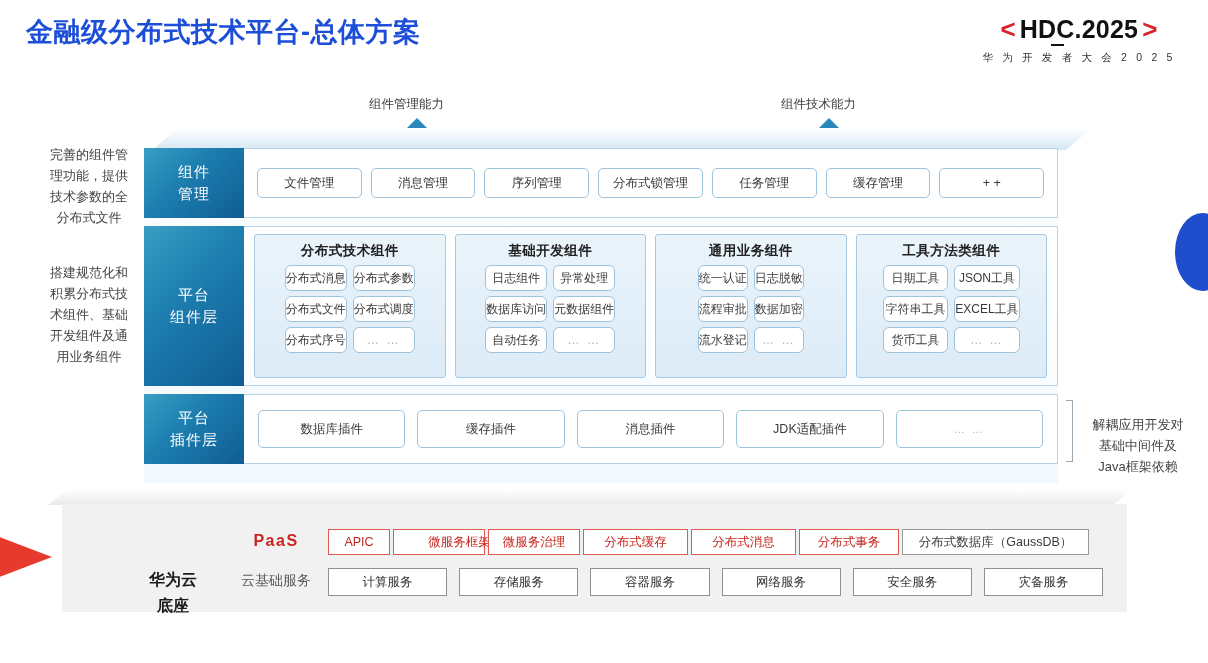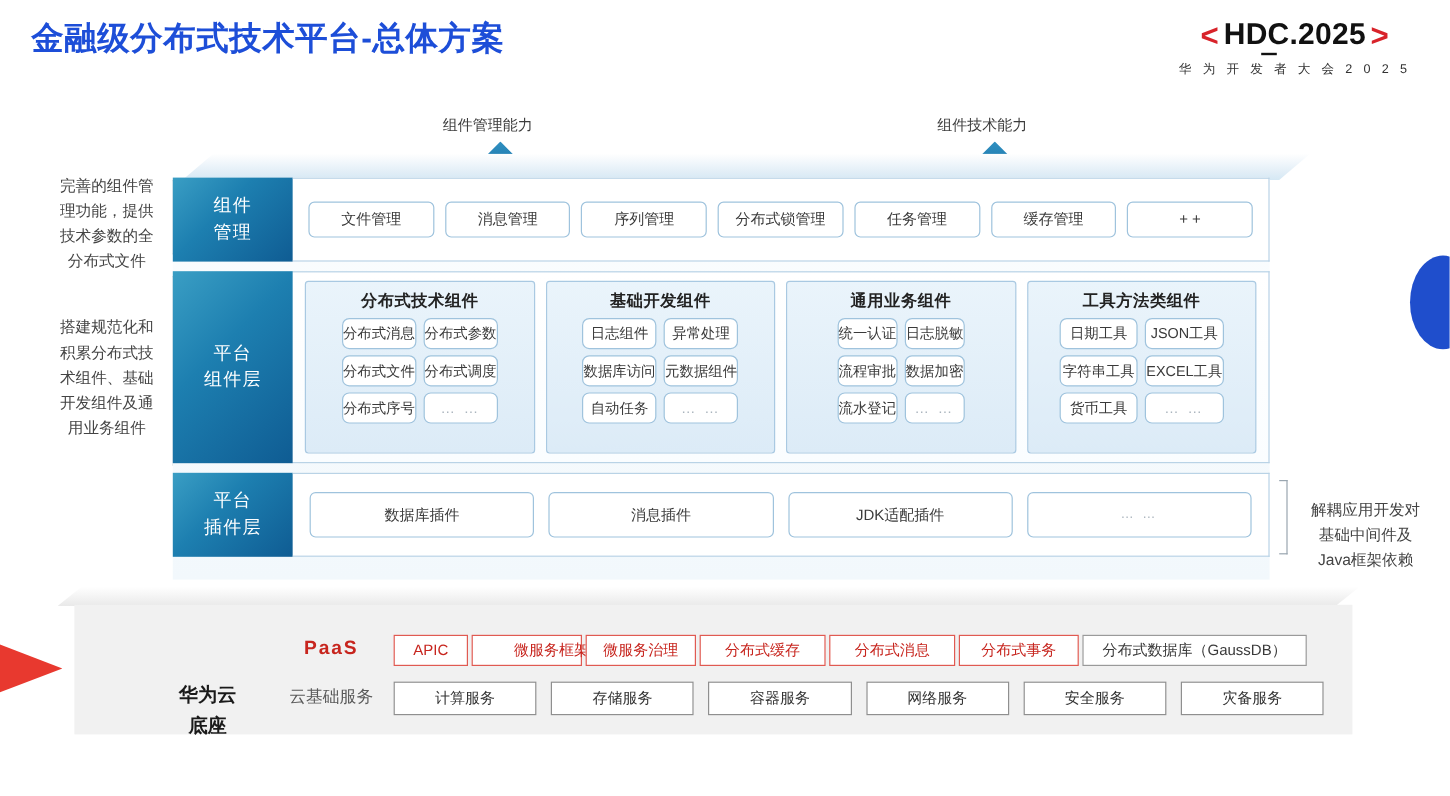--- a/index.html
+++ b/index.html
@@ -312,20 +312,21 @@
       </div>
     </div>
 
     <div class="layer-row" id="row-plug">
       <div class="layer-label">
         <span>平台</span>
         <span>插件层</span>
       </div>
       <div class="layer-body">
         <div class="chip">数据库插件</div>
+        <div class="chip">缓存插件</div>
         <div class="chip">消息插件</div>
         <div class="chip">JDK适配插件</div>
         <div class="chip dots">… …</div>
       </div>
     </div>
 
   </div>
 
   <div class="base-top"></div>
   <div class="base-red-wedge"></div>

